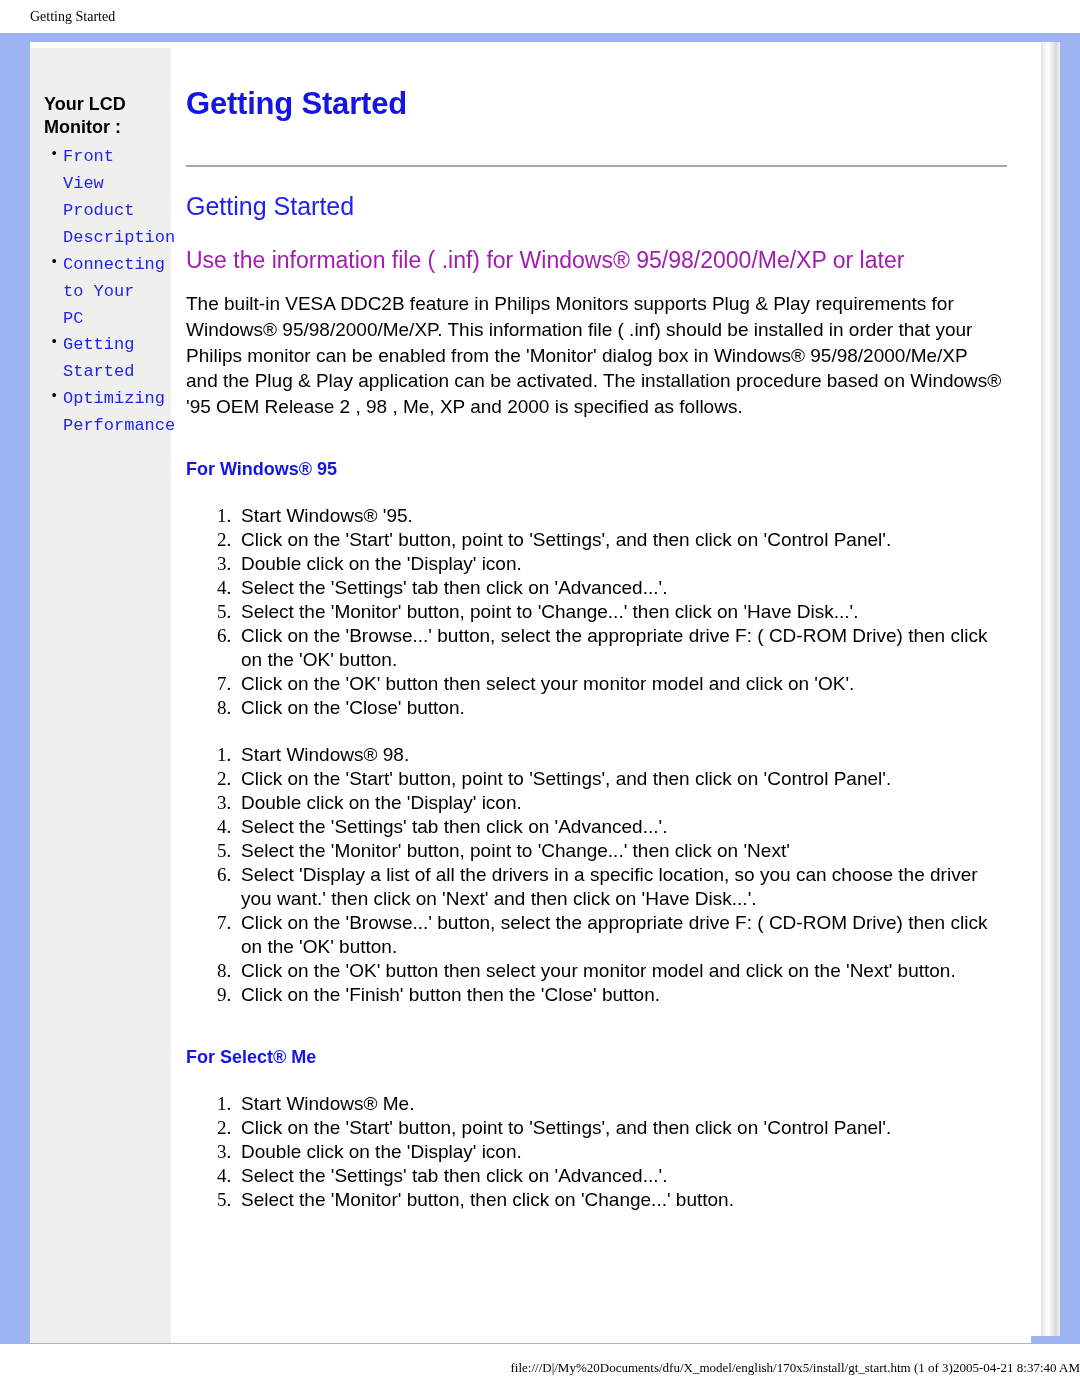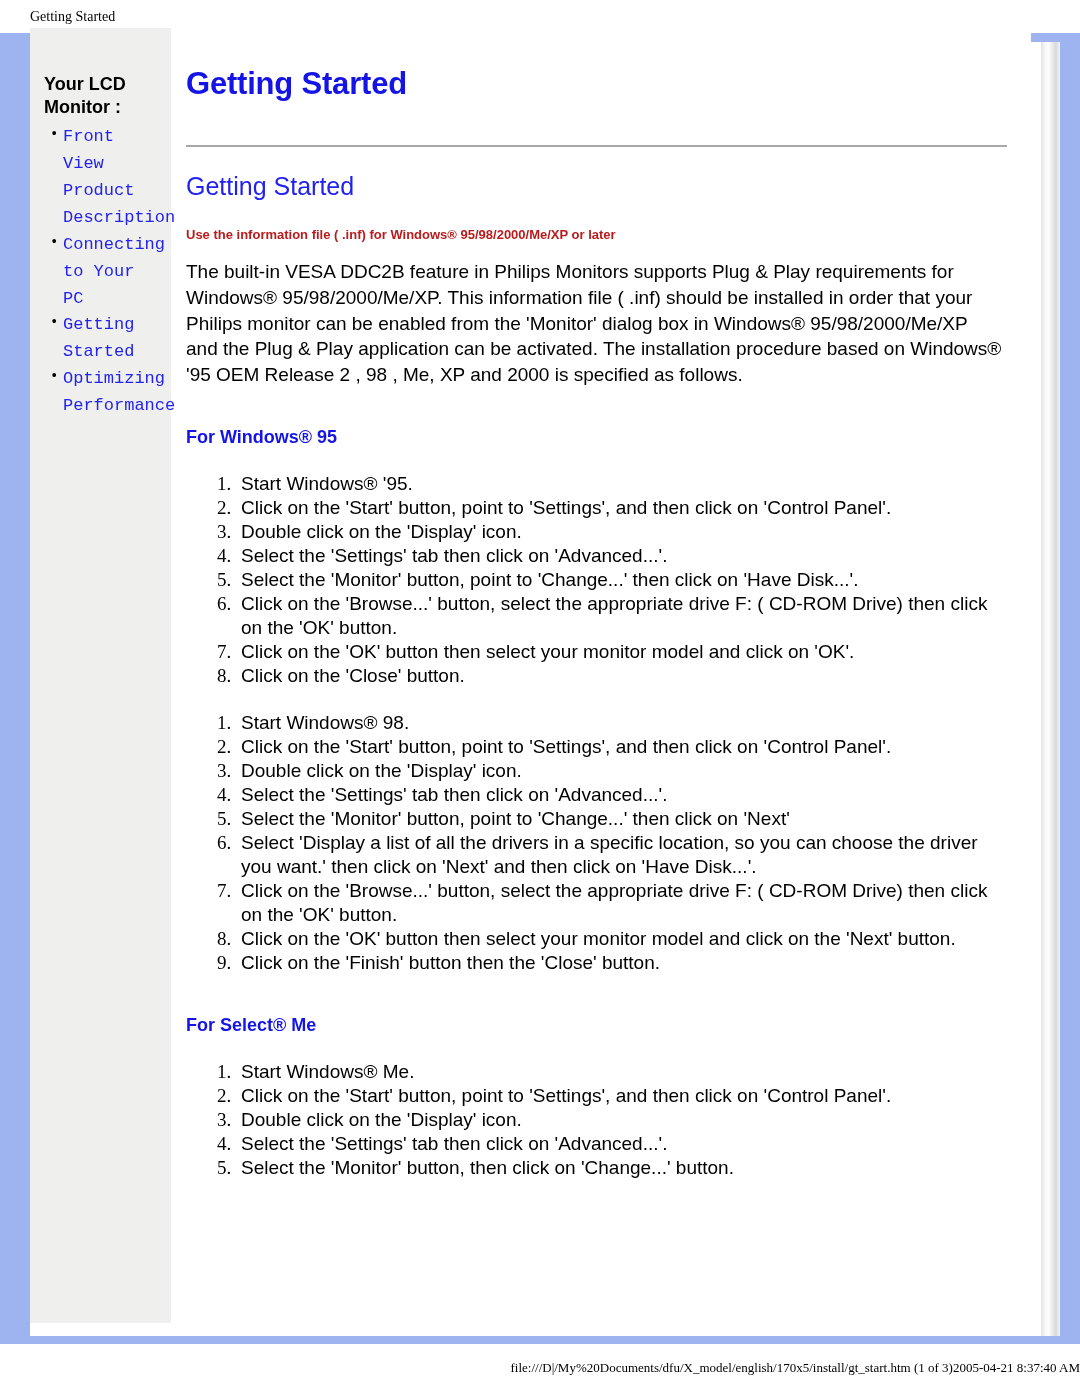--- a/index.html
+++ b/index.html
@@ -58,21 +58,21 @@
     width: 19px;
     height: 1294px;
     background: linear-gradient(to right,
         #e3e3e3 0%, #f4f4f4 18%, #ffffff 38%,
         #e8e8e8 62%, #d9d9d9 78%, #eef2fc 100%);
   }
 
   
   .content {
     position: absolute;
-    top: 28px;
+    top: 48px;
     left: 30px;
     width: 1001px;
     height: 1295px;
     display: flex;
     align-items: stretch;
   }
 
   
   .sidebar {
     width: 141px;
@@ -138,23 +138,23 @@
     height: 0;
   }
   .doc-subtitle {
     font-size: 25px;
     font-weight: normal;
     color: #2222ee;
     margin: 25px 0 0 0;
     line-height: 1.15;
   }
   .section-heading {
-    font-size: 13px;
-    font-weight: bold;
-    color: #b91c1c;
+    font-size: 23px;
+    font-weight: normal;
+    color: #a21caf;
     margin: 26px 0 0 0;
     line-height: 1.2;
   }
   .body-text {
     font-size: 19px;
     color: #000000;
     line-height: 1.345;
     margin: 17px 4px 0 0;
   }
   .sub-heading {

